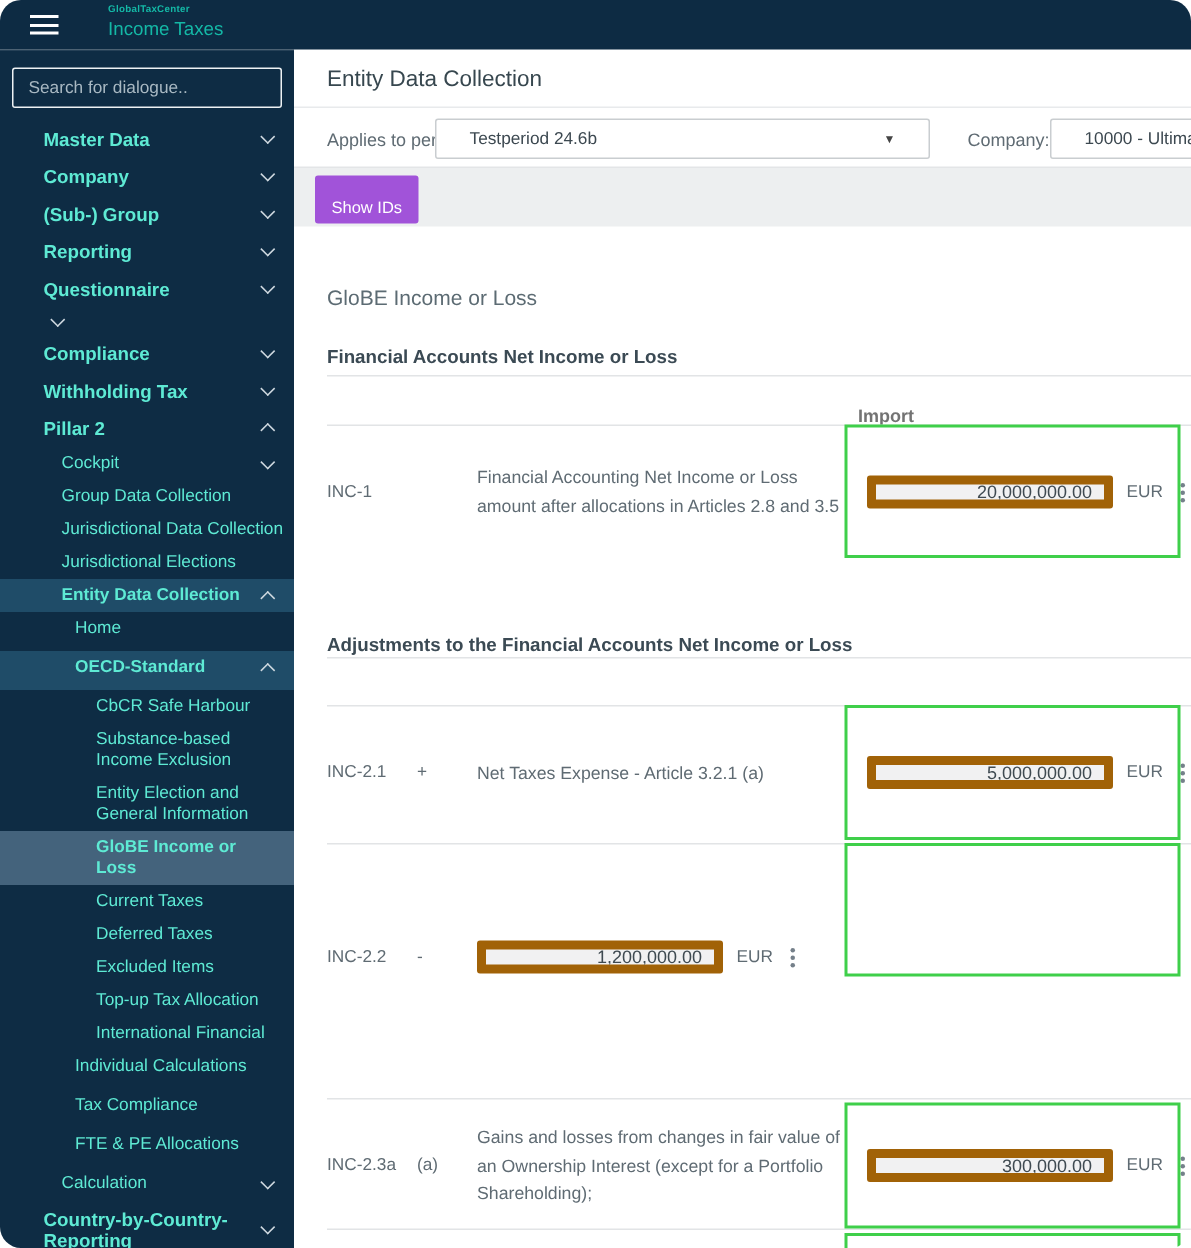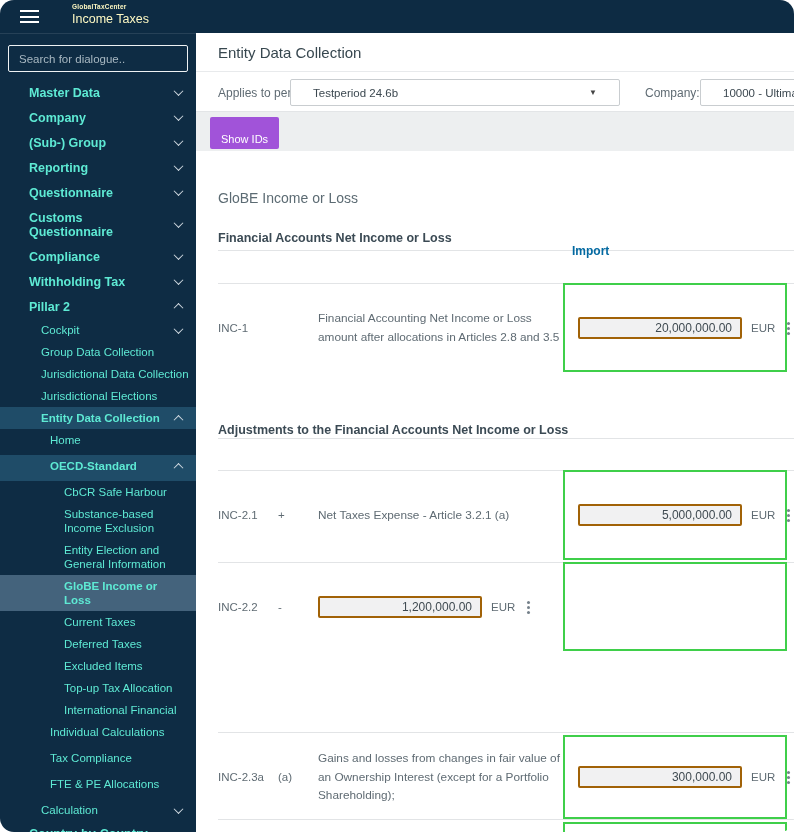--- a/index.html
+++ b/index.html
@@ -5,21 +5,21 @@
   html,body{margin:0;padding:0;background:#fff;}
   *{box-sizing:border-box;}
   .frame{position:relative;width:794px;height:832px;border-radius:14px;overflow:hidden;
          font-family:"Liberation Sans",sans-serif;background:#fff;}
 
   
   .topbar{position:absolute;left:0;top:0;width:794px;height:33px;background:#0d2b43;z-index:5;}
   .burger{position:absolute;left:20px;top:10px;width:19px;height:13px;
           border-top:2px solid #fff;border-bottom:2px solid #fff;cursor:pointer;}
   .burger::after{content:"";position:absolute;left:0;right:0;top:3.5px;height:2px;background:#fff;}
-  .brand{position:absolute;left:72px;top:4px;color:#fef9c3;line-height:1;}
+  .brand{position:absolute;left:72px;top:4px;color:#14b8a6;line-height:1;}
   .brand .b1{display:block;font-size:6.5px;font-weight:700;letter-spacing:.2px;margin-bottom:2px;}
   .brand .b2{display:block;font-size:12.5px;font-weight:500;}
 
   
   .sidebar{position:absolute;left:0;top:33px;width:196px;bottom:0;background:#0e2c44;
            border-top:1px solid rgba(255,255,255,.10);z-index:4;}
   .search{display:block;margin:11px 8px 8px 8px;width:180px;height:27px;background:transparent;
           border:1px solid #eef2f4;border-radius:2px;color:#fff;font-size:11.5px;
           padding:0 10px;font-family:"Liberation Sans",sans-serif;outline:none;}
   .search::placeholder{color:#a8b8c2;}
@@ -55,28 +55,28 @@
   .caret{font-size:8px;color:#444;margin-left:8px;}
   .grayband{position:absolute;left:0;right:0;top:79px;height:39px;background:#edeff0;}
   .showids{position:absolute;left:14px;top:5px;height:29px;padding:16px 11px;background:#a153d9;border:none;
            border-radius:2px;color:#fff;font-size:11px;font-weight:500;cursor:pointer;
            font-family:"Liberation Sans",sans-serif;}
   .page-heading{position:absolute;left:22px;top:157px;font-size:14px;color:#5c6b73;}
   .sec-heading{position:absolute;left:22px;font-size:12.5px;font-weight:700;color:#3b4a54;}
   .s1{top:198px;}
   .s2{top:390px;max-width:420px;}
   .hr{position:absolute;left:22px;right:0;height:1px;background:#e2e4e6;z-index:0;}
-  .import-h{position:absolute;left:376px;top:211px;font-size:12px;font-weight:700;color:#0369a1;}
+  .import-h{position:absolute;left:376px;top:237px;font-size:12px;font-weight:700;color:#737373;}
 
   .gbox{position:absolute;left:367px;width:224px;border:2px solid #3fcf4a;z-index:3;pointer-events:none;}
   .row{position:absolute;left:22px;right:8px;display:flex;align-items:center;z-index:2;}
   .col-code{width:60px;flex:none;font-size:11.5px;color:#5f6b73;}
   .col-sign{width:40px;flex:none;font-size:11.5px;color:#5f6b73;}
   .col-desc{width:260px;flex:none;font-size:11.8px;color:#5f6b73;line-height:1.6;padding-right:14px;}
-  .amount{width:164px;flex:none;height:22px;background:#f1f1f2;border:2px solid #a16207;border-radius:2px;
+  .amount{width:164px;flex:none;height:22px;background:#f1f1f2;border:6px solid #a16207;border-radius:2px;
           text-align:right;padding:0 8px;font-size:12px;color:#3f4a51;
           font-family:"Liberation Sans",sans-serif;}
   .cur{font-size:11.5px;color:#5f6b73;margin-left:9px;flex:none;}
   .kebab{width:14px;height:20px;margin-left:6px;flex:none;cursor:pointer;position:relative;}
   .kebab::before{content:"";position:absolute;left:6px;top:9px;width:3px;height:3px;border-radius:50%;
           background:#75808a;box-shadow:0 -5px 0 #75808a,0 5px 0 #75808a;}
 </style>
 </head>
 <body>
 
@@ -113,21 +113,20 @@
           <span class="lbl">Reporting</span>
           <span class="chev down"></span>
         </div>
 
         <div class="mi l1">
           <span class="lbl">Questionnaire</span>
           <span class="chev down"></span>
         </div>
 
         <div class="mi l1">
-          <span class="lbl">Customs Questionnaire</span>
           <span class="chev down"></span>
         </div>
 
         <div class="mi l1">
           <span class="lbl">Compliance</span>
           <span class="chev down"></span>
         </div>
 
         <div class="mi l1">
           <span class="lbl">Withholding Tax</span>
@@ -294,21 +293,21 @@
       <span class="col-code">INC-2.1</span>
       <span class="col-sign">+</span>
       <span class="col-desc">Net Taxes Expense - Article 3.2.1 (a)</span>
       <input class="amount" value="5,000,000.00" style="">
       <span class="cur">EUR</span>
       <span class="kebab"></span>
     </div>
 
     <div class="hr" style="top:529px"></div>
     <div class="gbox" style="top:529px;height:89px"></div>
-    <div class="row" style="top:529px;height:89px">
+    <div class="row" style="top:560px;height:89px">
       <span class="col-code">INC-2.2</span>
       <span class="col-sign">-</span>
       <input class="amount" value="1,200,000.00" style="">
       <span class="cur">EUR</span>
       <span class="kebab"></span>
     </div>
 
     <div class="hr" style="top:699px"></div>
     <div class="gbox" style="top:702px;height:84px"></div>
     <div class="row" style="top:702px;height:84px">

